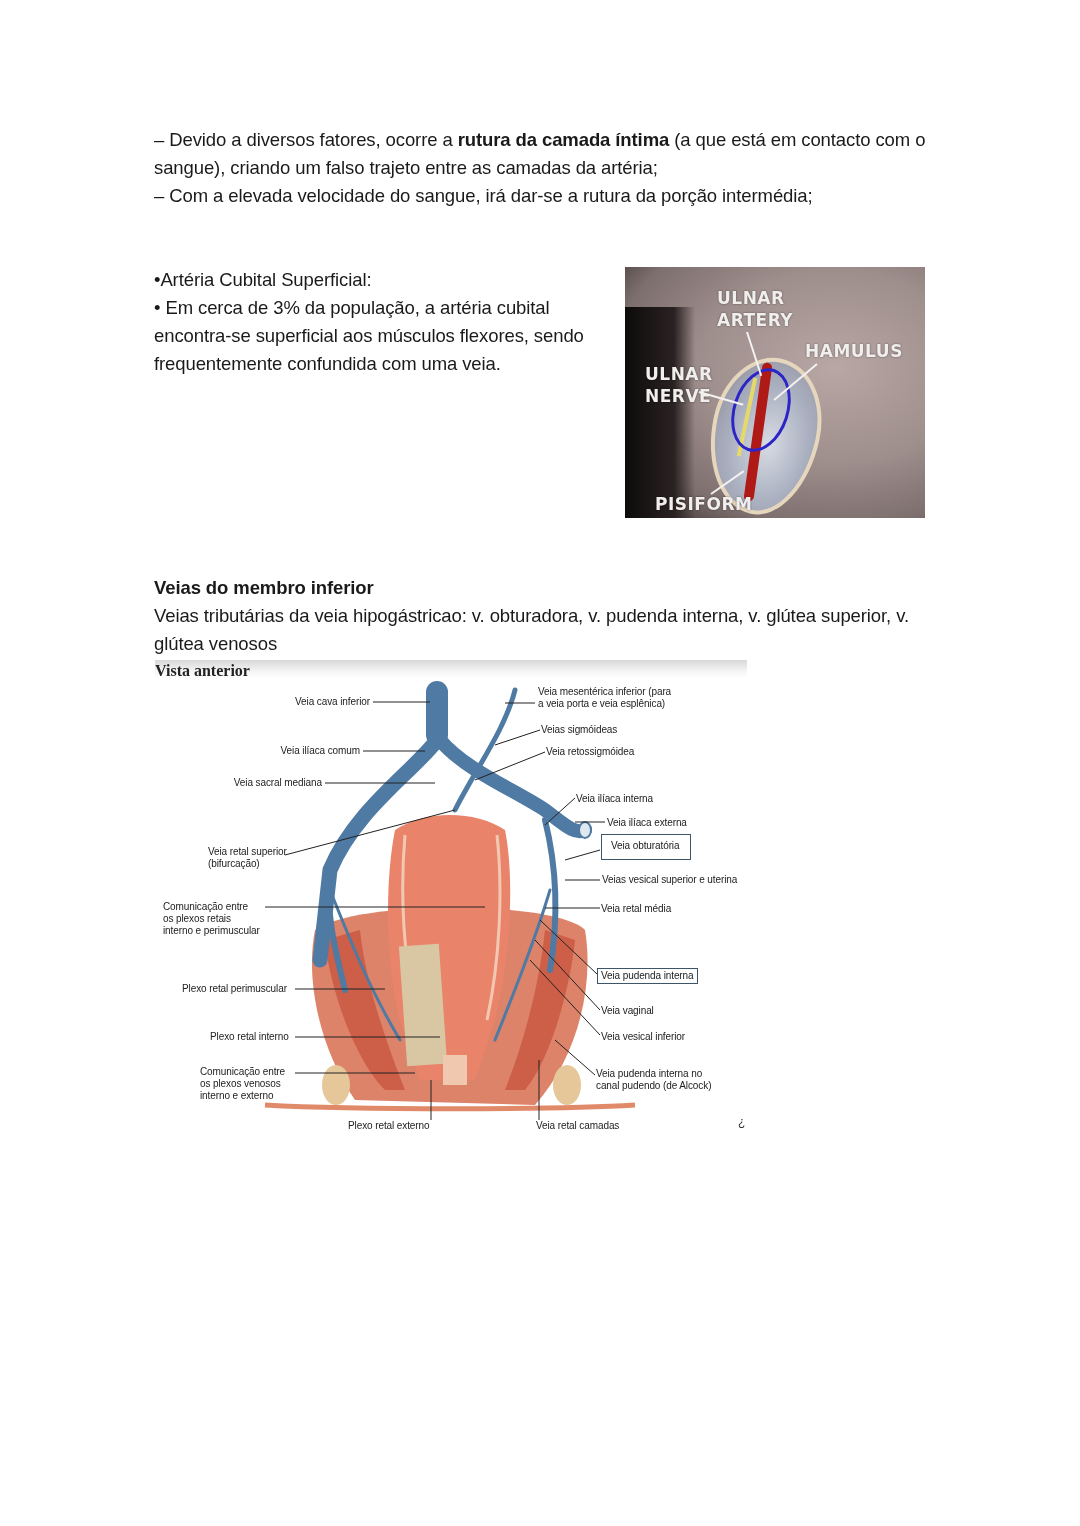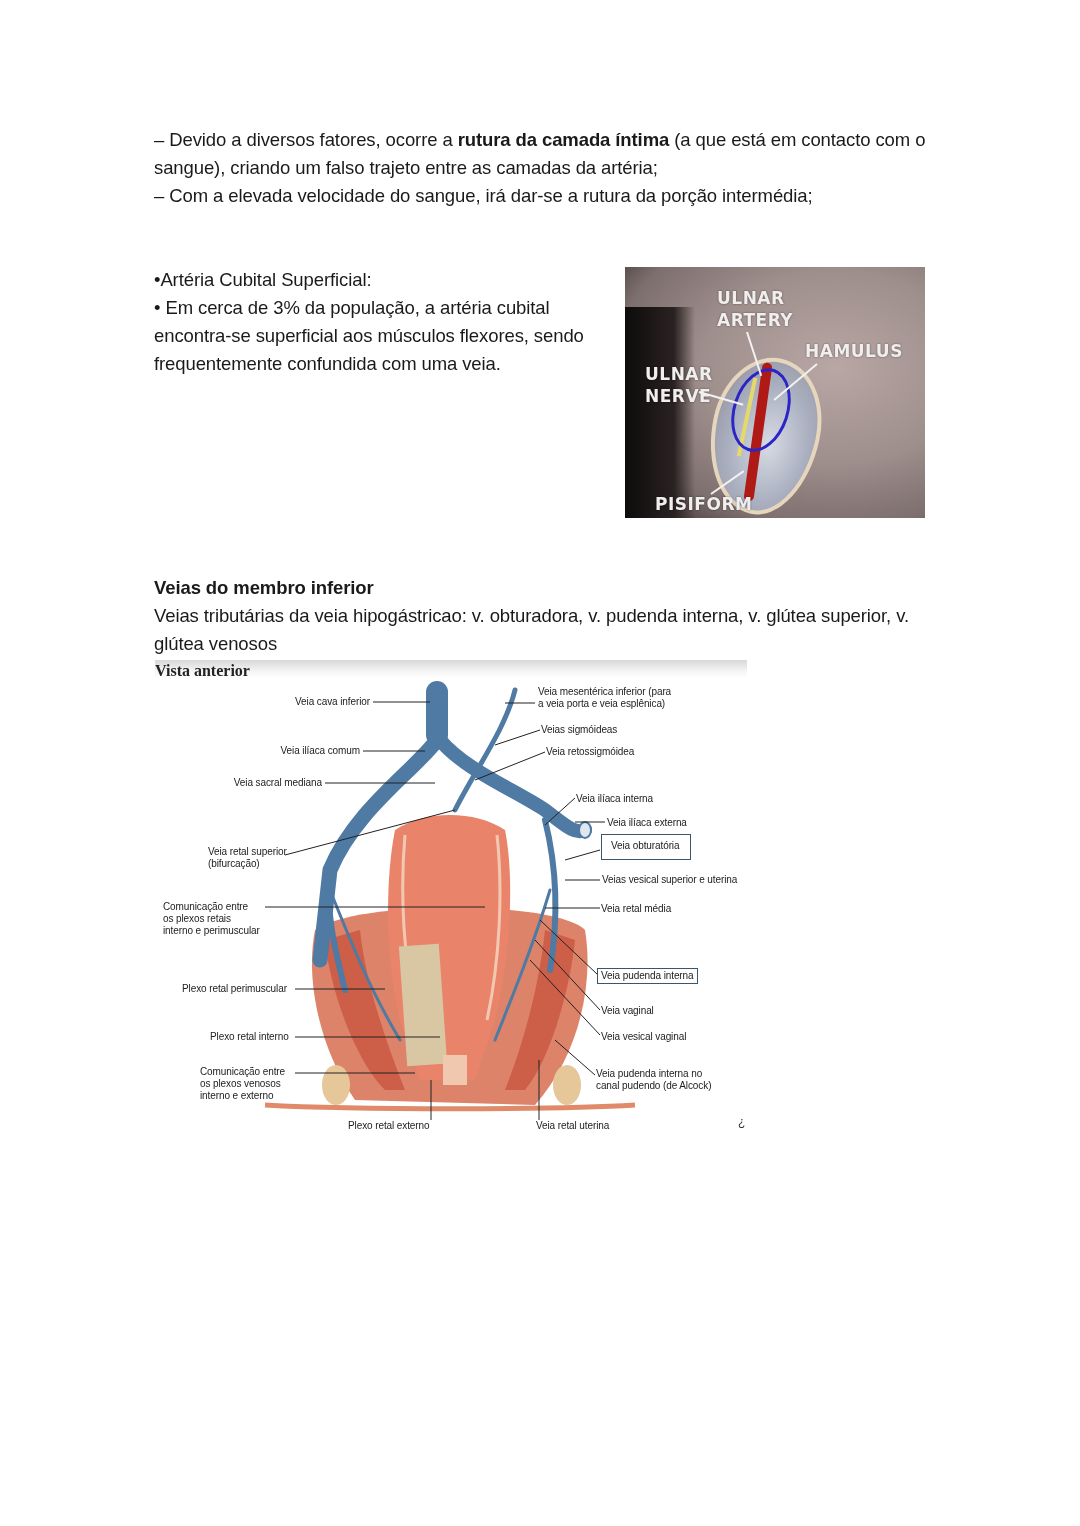--- a/index.html
+++ b/index.html
@@ -165,24 +165,24 @@
     <div class="lab" style="left:421px; top:133px;">Veia ilíaca interna</div>
     <div class="lab" style="left:452px; top:157px;">Veia ilíaca externa</div>
     <div class="lab" style="left:446px; top:174px; width:84px; height:26px;">
       <div class="boxed" style="position:absolute; left:0; top:0; width:82px; height:22px;"></div>
       <div style="position:absolute; left:10px; top:6px;">Veia obturatória</div>
     </div>
     <div class="lab" style="left:447px; top:214px;">Veias vesical superior e uterina</div>
     <div class="lab" style="left:446px; top:243px;">Veia retal média</div>
     <div class="lab boxed" style="left:442px; top:308px;">Veia pudenda interna</div>
     <div class="lab" style="left:446px; top:345px;">Veia vaginal</div>
-    <div class="lab" style="left:446px; top:371px;">Veia vesical vaginal</div>
+    <div class="lab" style="left:446px; top:371px;">Veia vesical inferior</div>
     <div class="lab" style="left:441px; top:408px;">
       <div>Veia pudenda interna no</div>
       <div>canal pudendo (de Alcock)</div>
     </div>
 
     <div class="lab" style="left:193px; top:460px;">Plexo retal externo</div>
-    <div class="lab" style="left:381px; top:460px;">Veia retal uterina</div>
+    <div class="lab" style="left:381px; top:460px;">Veia retal camadas</div>
     <div class="dot" style="left:583px; top:455px;">¿</div>
   </div>
 
 </div>
 
 </body></html>

